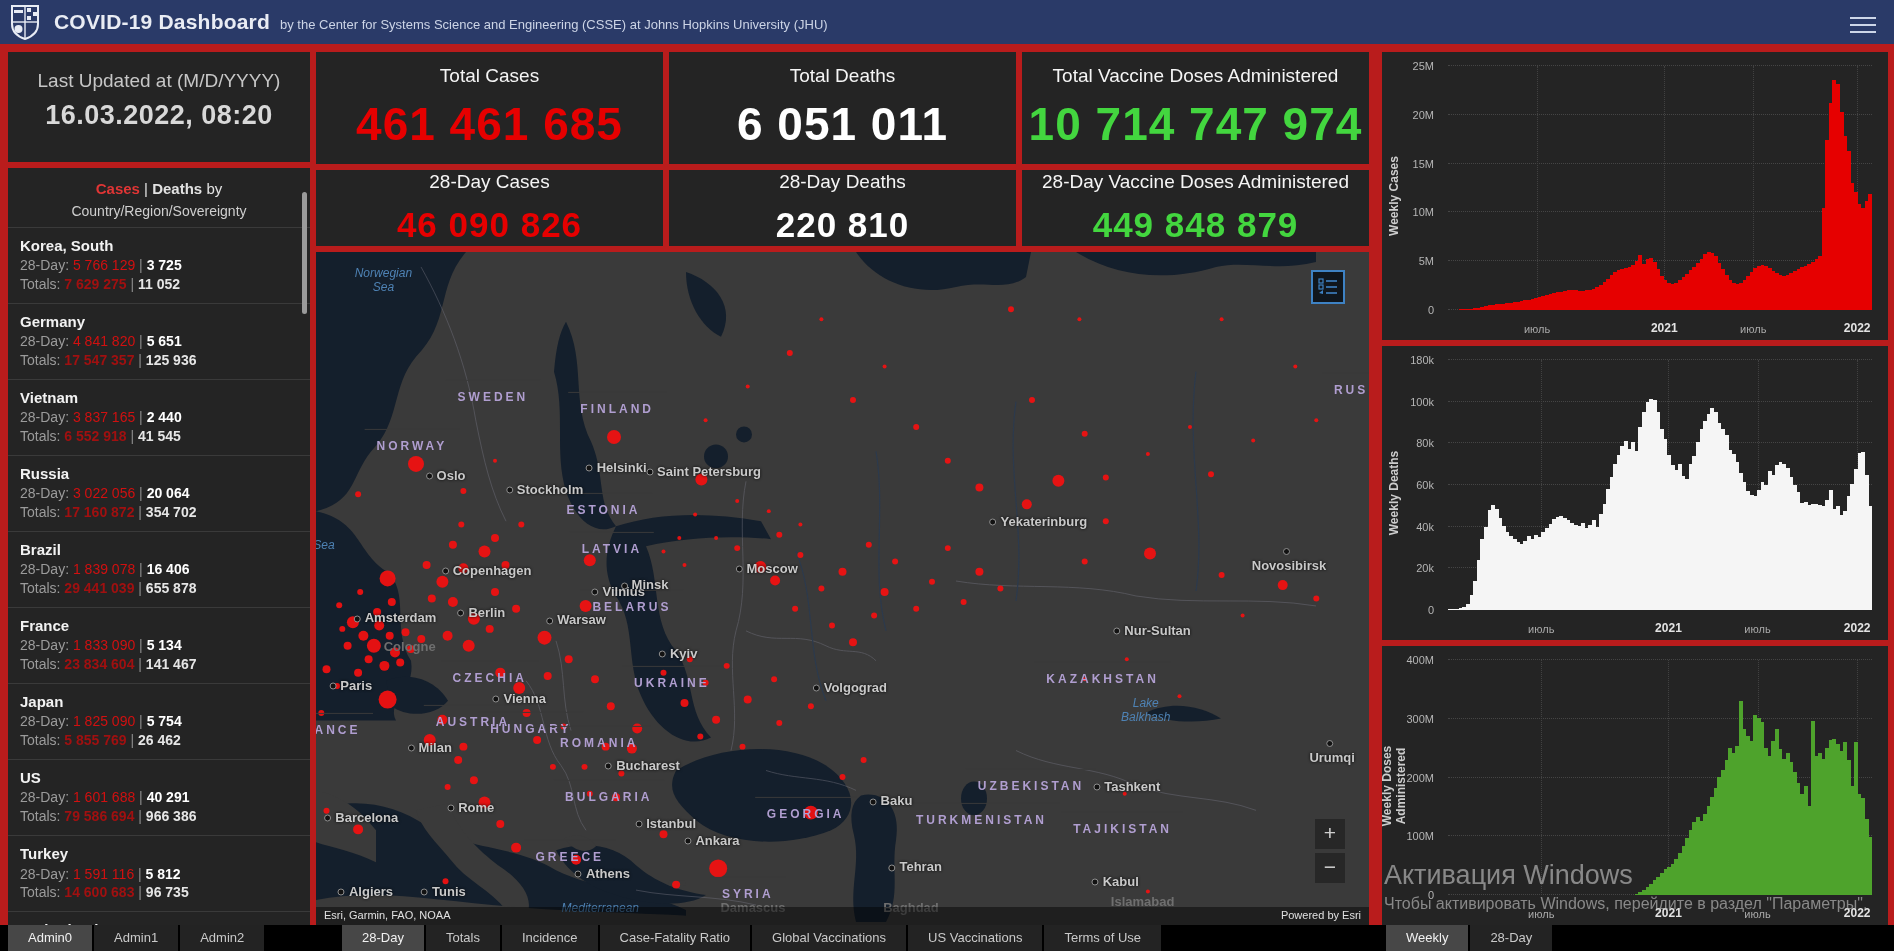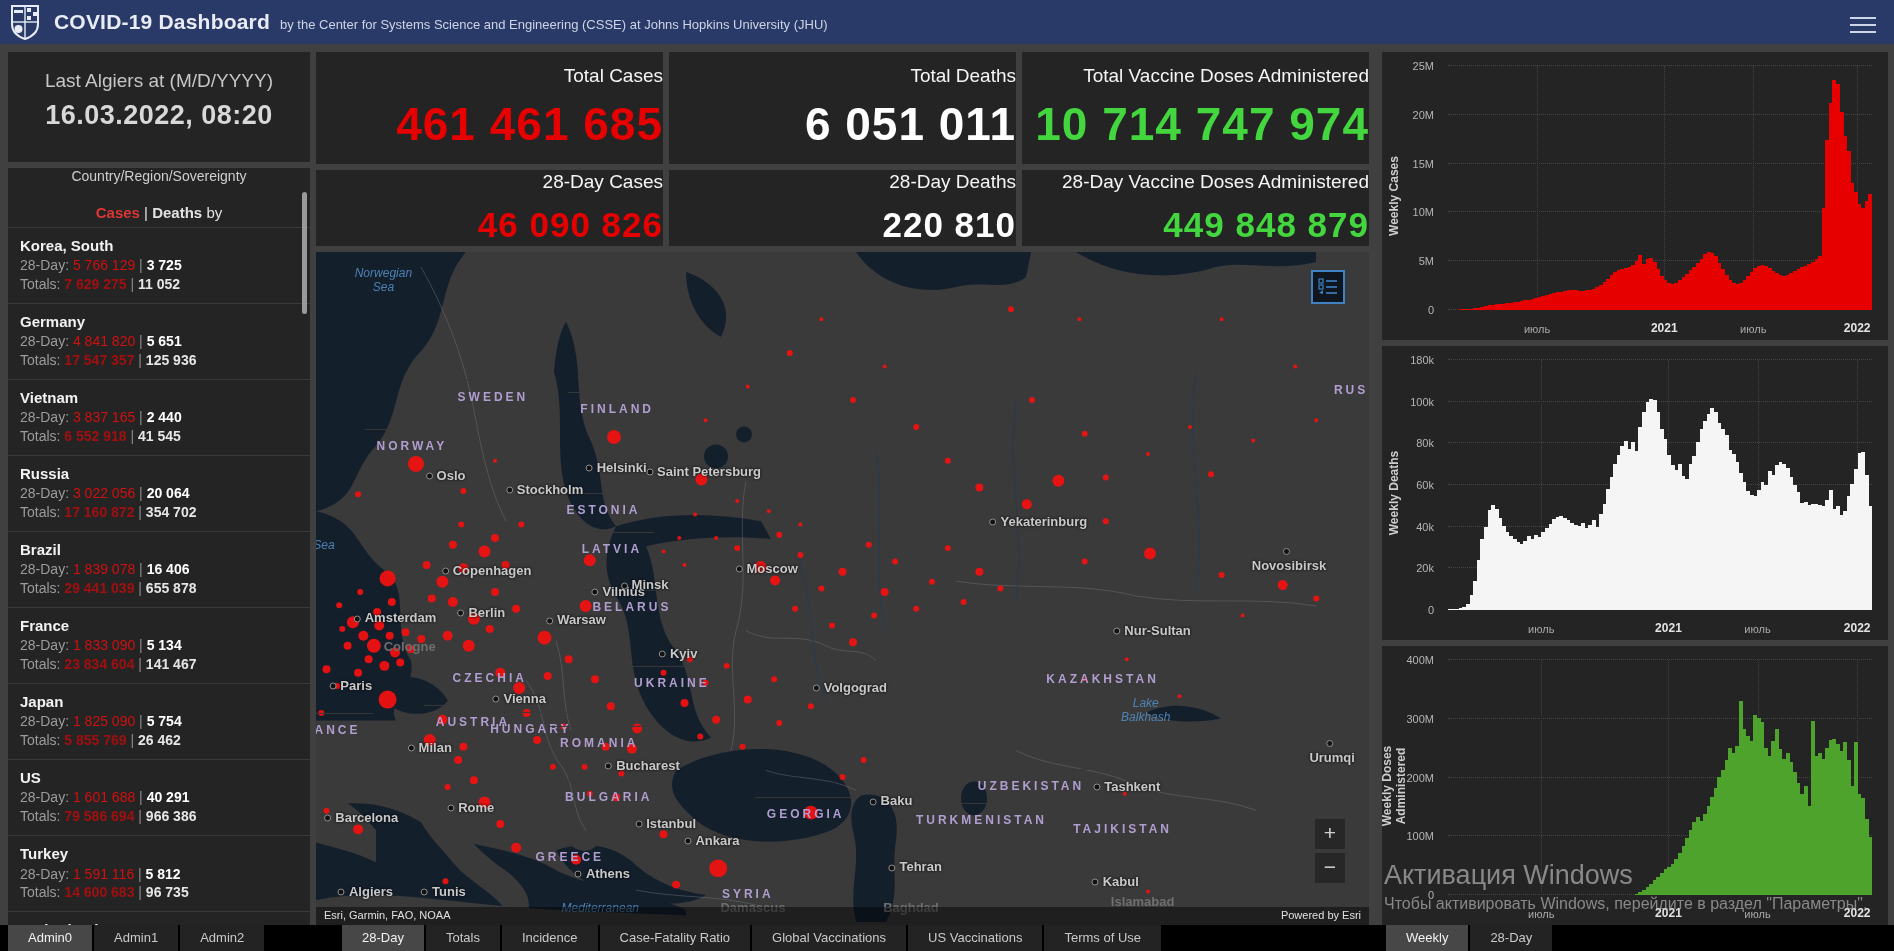--- a/index.html
+++ b/index.html
@@ -1,18 +1,18 @@
 <!DOCTYPE html>
 <html><head>
 <meta charset="utf-8">
 <style>
   * { margin:0; padding:0; box-sizing:border-box; }
   html,body { background:#000; }
   body { font-family:"Liberation Sans", sans-serif; }
-  #app { position:relative; width:1894px; height:951px; background:#404040; overflow:hidden; }
+  #app { position:relative; width:1894px; height:951px; background:#b91c1c; overflow:hidden; }
 
   
   #header { position:absolute; left:0; top:0; width:1894px; height:44px; background:#2a3a68; display:flex; align-items:center; }
   #logo { width:30px; height:36px; margin-left:10px; flex:0 0 auto; }
   #header-title { margin-left:14px; color:#e9ecf4; font-size:21px; font-weight:600; letter-spacing:.2px; white-space:nowrap; }
   #header-sub { margin-left:10px; color:#ccd4e6; font-size:13px; white-space:nowrap; position:relative; top:2px; }
   #menu-icon { position:absolute; right:18px; top:12px; width:26px; cursor:pointer; }
   #menu-icon div { height:2px; background:#cdd6e8; margin:5px 0; }
 
   
@@ -35,21 +35,21 @@
   .country .d28 { color:#ffffff; font-weight:bold; }
   .country .ctot { color:#a01010; font-weight:bold; }
   .country .dtot { color:#e6e6e6; font-weight:bold; }
   .country .sep { color:#8b8b8b; }
   #list-scrollbar { position:absolute; right:3px; top:24px; width:5px; height:122px; background:#9a9a9a; border-radius:3px; }
 
   
   .stat-row { position:absolute; left:316px; width:1053px; display:flex; gap:6px; }
   #stats-row-1 { top:52px; height:112px; }
   #stats-row-2 { top:170px; height:76px; }
-  .stat-box { flex:1 1 0; background:#242424; text-align:right; display:flex; flex-direction:column; justify-content:center; }
+  .stat-box { flex:1 1 0; background:#242424; text-align:center; display:flex; flex-direction:column; justify-content:center; }
   #stats-row-1 .stat-label { color:#f5f5f5; font-size:19px; margin-bottom:10px; }
   #stats-row-2 .stat-label { color:#f5f5f5; font-size:19px; margin-bottom:12px; }
   #stats-row-1 .stat-value { font-size:46px; font-weight:bold; letter-spacing:1px; }
   #stats-row-2 .stat-value { font-size:35px; font-weight:bold; letter-spacing:1px; }
 
   
   #map { left:316px; top:252px; width:1053px; height:673px; overflow:hidden; }
   #map svg.base { position:absolute; left:0; top:0; }
   #map-labels { position:absolute; inset:0; pointer-events:none; }
   .mlabel { position:absolute; transform:translate(-50%,-50%); white-space:pre-line; text-align:center; }
@@ -111,27 +111,27 @@
     <span id="header-title">COVID-19 Dashboard</span>
     <span id="header-sub">by the Center for Systems Science and Engineering (CSSE) at Johns Hopkins University (JHU)</span>
     <div id="menu-icon">
         <div></div>
         <div></div>
         <div></div>
       </div>
   </div>
 
   <div id="updated-panel" class="panel">
-    <div id="updated-label">Last Algiers at (M/D/YYYY)</div>
+    <div id="updated-label">Last Updated at (M/D/YYYY)</div>
     <div id="updated-value">16.03.2022, 08:20</div>
   </div>
 
   <div id="list-panel" class="panel">
+    <div id="list-header"><span class="red">Cases</span><span class="sep"> | </span><span class="wb">Deaths</span><span> by</span></div>
     <div id="list-header-line2">Country/Region/Sovereignty</div>
-    <div id="list-header"><span class="red">Cases</span><span class="sep"> | </span><span class="wb">Deaths</span><span> by</span></div>
     <div id="country-list">
         <div class="country">
           <div class="cname">Korea, South</div>
           <div><span class="lab">28-Day: </span><span class="c28">5 766 129</span><span class="sep"> | </span><span class="d28">3 725</span></div>
           <div><span class="lab">Totals: </span><span class="ctot">7 629 275</span><span class="sep"> | </span><span class="dtot">11 052</span></div>
         </div>
         <div class="country">
           <div class="cname">Germany</div>
           <div><span class="lab">28-Day: </span><span class="c28">4 841 820</span><span class="sep"> | </span><span class="d28">5 651</span></div>
           <div><span class="lab">Totals: </span><span class="ctot">17 547 357</span><span class="sep"> | </span><span class="dtot">125 936</span></div>

